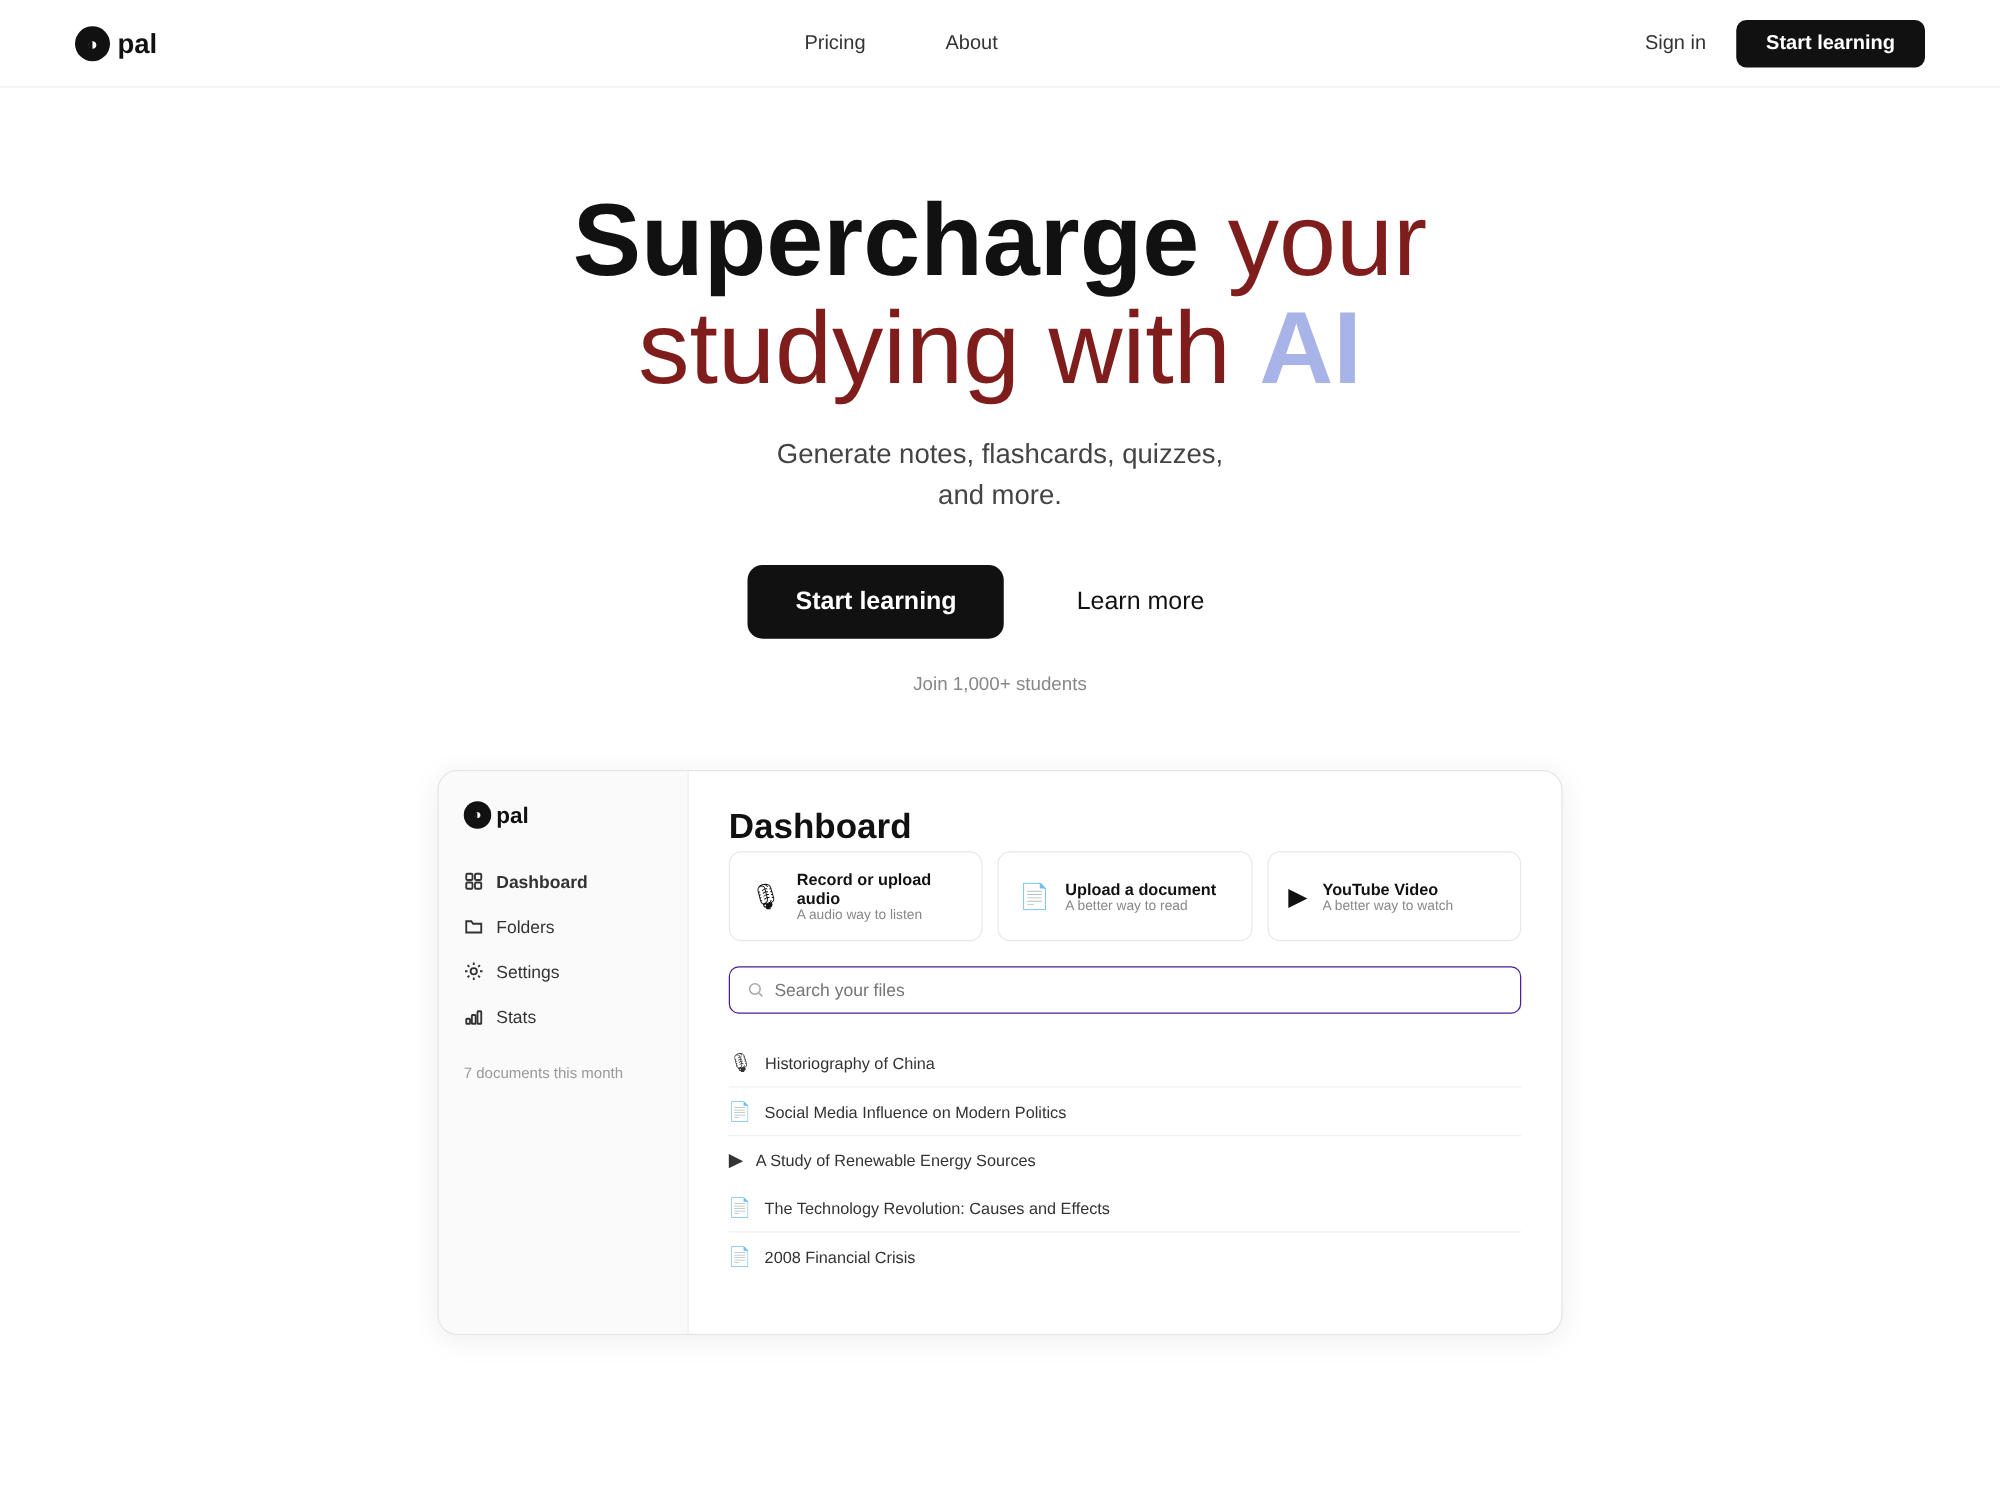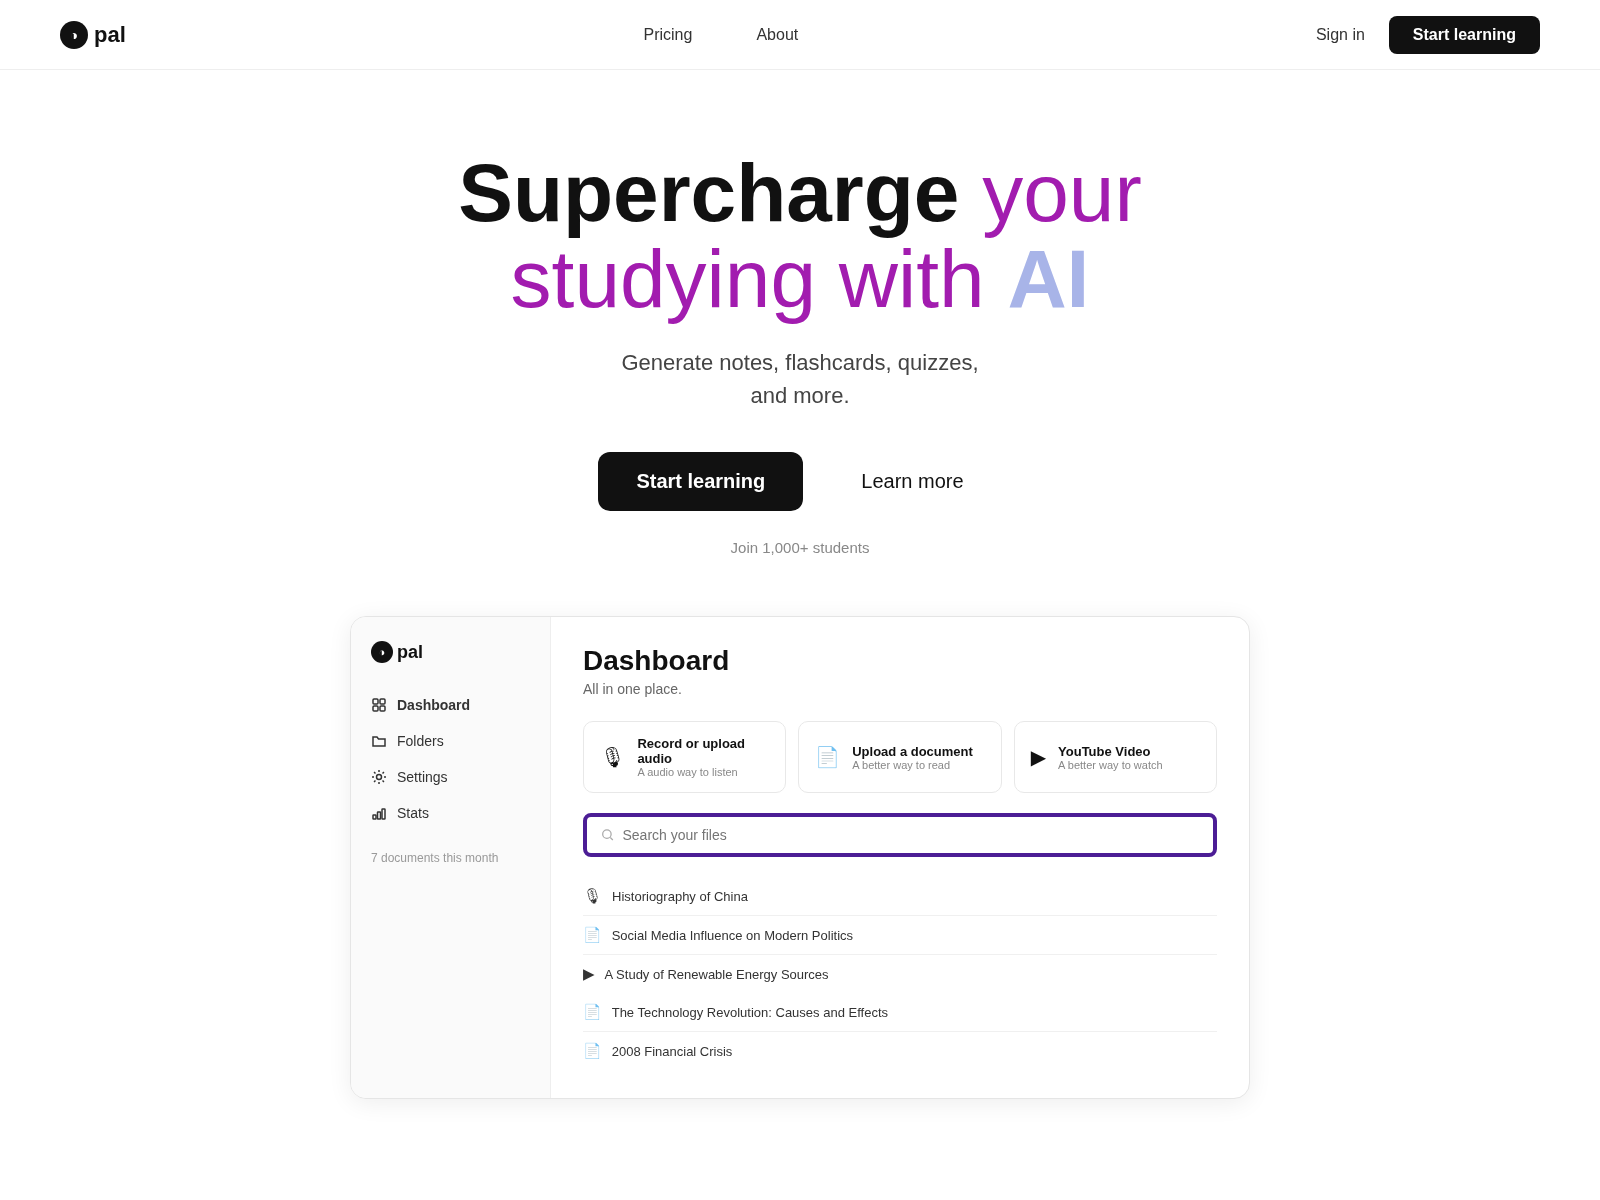--- a/index.html
+++ b/index.html
@@ -23,21 +23,21 @@
     }
 
     
     .hero {
       text-align: center; padding: 80px 20px 60px;
     }
     .hero-title {
       font-size: 82px; line-height: 1.05; font-weight: 800; color: #111;
       max-width: 900px; margin: 0 auto 24px;
     }
-    .hero-title .normal { font-weight: 300; color: #a21caf; }
+    .hero-title .normal { font-weight: 300; color: #7f1d1d; }
     .hero-title .ai { color: #a8b4e8; font-weight: 800; }
     .hero-subtitle {
       font-size: 22px; color: #444; line-height: 1.5; margin-bottom: 40px;
     }
     .hero-buttons { display: flex; gap: 20px; justify-content: center; margin-bottom: 28px; }
     .btn-primary {
       background: #111; color: #fff; padding: 18px 38px;
       border-radius: 12px; font-size: 20px; font-weight: 600;
       border: none; cursor: pointer;
     }
@@ -83,21 +83,21 @@
       padding: 14px 16px; display: flex; align-items: center; gap: 12px;
       cursor: pointer;
     }
     .upload-card-icon { font-size: 20px; }
     .upload-card-text { font-size: 13px; font-weight: 600; }
     .upload-card-sub { font-size: 11px; color: #888; }
 
     
     .search-bar {
       display: flex; align-items: center; gap: 8px;
-      border: 4px solid #4c1d95; border-radius: 8px;
+      border: 1px solid #4c1d95; border-radius: 8px;
       padding: 10px 14px; margin-bottom: 20px;
     }
     .search-bar input {
       border: none; outline: none; font-size: 14px; color: #999; width: 100%;
       background: transparent;
     }
 
     
     .section-label { font-size: 14px; font-weight: 600; margin-bottom: 10px; color: #111; }
     .file-item {
@@ -189,21 +189,20 @@
       </div>
 
       <div style="flex:1;"></div>
       <div class="sidebar-footer">
         <span>7 documents this month</span>
       </div>
     </aside>
 
     <main class="dash-main">
       <h2 class="dash-title">Dashboard</h2>
-      <p class="dash-subtitle">All in one place.</p>
 
       <div class="upload-cards">
         <div class="upload-card">
           <span class="upload-card-icon">🎙</span>
           <div>
             <div class="upload-card-text">Record or upload audio</div>
             <div class="upload-card-sub">A audio way to listen</div>
           </div>
         </div>
         <div class="upload-card">

